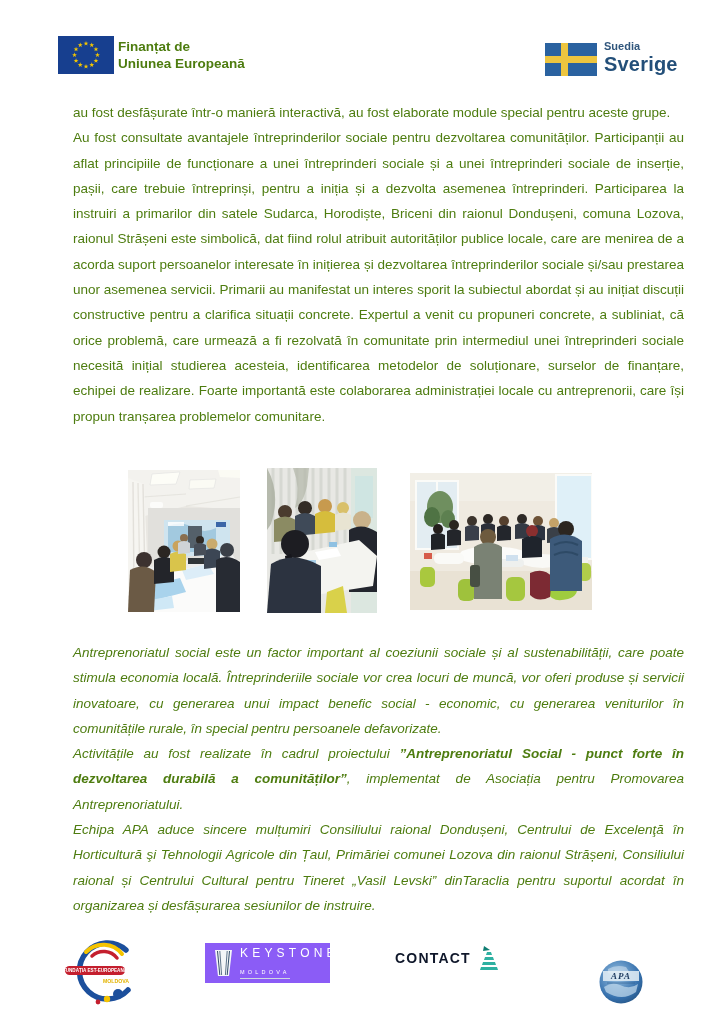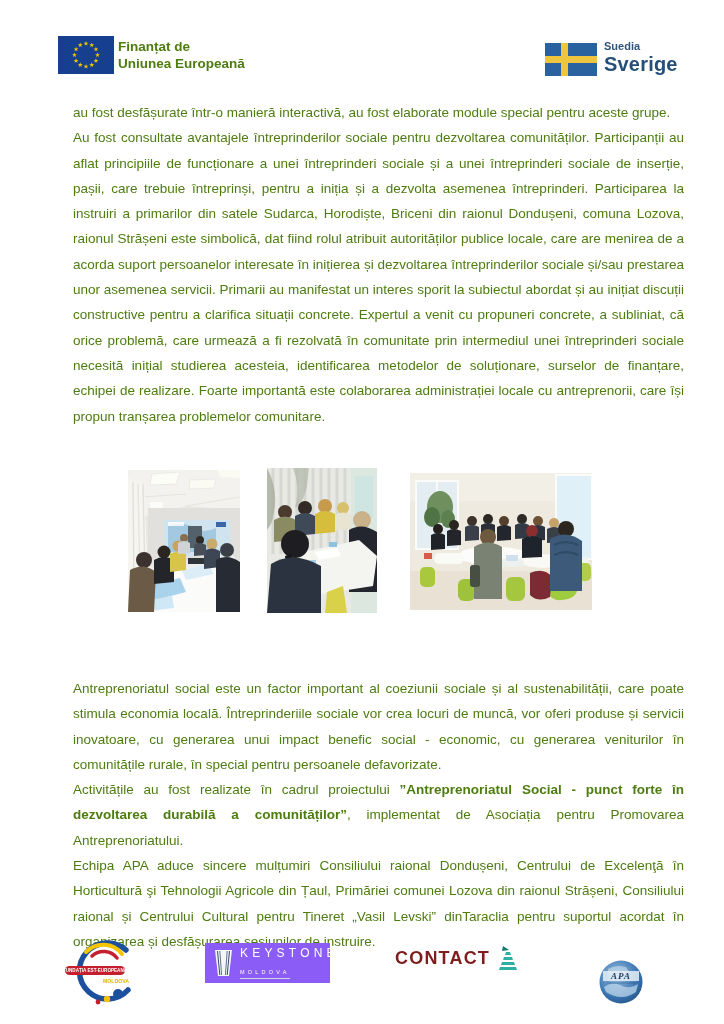--- a/index.html
+++ b/index.html
@@ -13,38 +13,38 @@
   .eu-text{margin-left:4px;color:#4d7c0f;font-weight:bold;font-size:13.5px;line-height:17.5px;}
   .se-block{position:absolute;left:545px;top:43px;display:flex;align-items:center;}
   .se-flag{display:block;}
   .se-text{margin-left:7px;margin-top:-5px;}
   .se-line1{color:#30567c;font-size:11px;font-weight:bold;line-height:13px;}
   .se-line2{color:#234f79;font-size:20px;font-weight:bold;line-height:22px;letter-spacing:.2px;}
   
   .text-block{position:absolute;left:57px;width:611px;color:#4d7c0f;margin-left:16px;}
   .text-block p{margin:0;text-align:justify;font-size:13.5px;line-height:25.3px;}
   .tb1{top:100px;}
-  .tb2{top:676px;}
+  .tb2{top:640px;font-style:italic;}
   
   .photo{position:absolute;display:block;}
   .photo svg{display:block;}
   .ph1{left:128px;top:470px;}
   .ph2{left:267px;top:468px;}
   .ph3{left:410px;top:473px;}
   
   .logo-eef{position:absolute;left:64px;top:936px;}
   .logo-keystone{position:absolute;left:205px;top:943px;width:125px;height:40px;background:#8b5cf6;
      display:flex;align-items:center;padding:0;}
   .ks-icon{margin-left:7px;flex:0 0 auto;}
   .ks-text{margin-left:5px;color:#ffffff;}
   .ks-title{font-size:12px;letter-spacing:4.2px;font-weight:normal;line-height:13px;white-space:nowrap;}
   .ks-sub{font-size:5.5px;letter-spacing:3.2px;line-height:7px;border-bottom:1px solid #cfd8e0;
      display:inline-block;padding-bottom:2px;margin-top:1px;white-space:nowrap;}
   .logo-contact{position:absolute;left:395px;top:945px;display:flex;align-items:center;}
-  .contact-word{color:#7f1d1d;font-weight:bold;font-size:18px;letter-spacing:1.2px;}
+  .contact-word{color:#0f172a;font-weight:bold;font-size:14px;letter-spacing:1.2px;}
   .contact-pyr{margin-left:4px;}
   .logo-apa{position:absolute;left:598px;top:959px;font-style:italic;}
 </style>
 </head>
 <body>
 
 <div class="page">
 
   <div class="eu-block">
     <svg class="eu-flag" width="56" height="38" viewBox="0 0 56 38">

